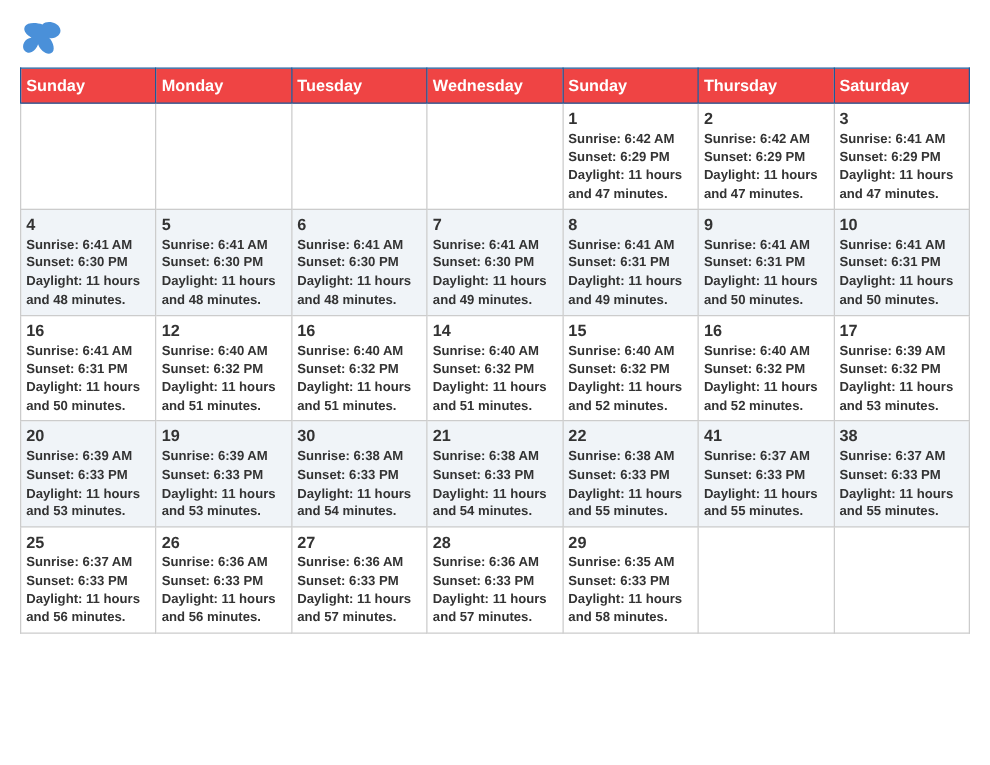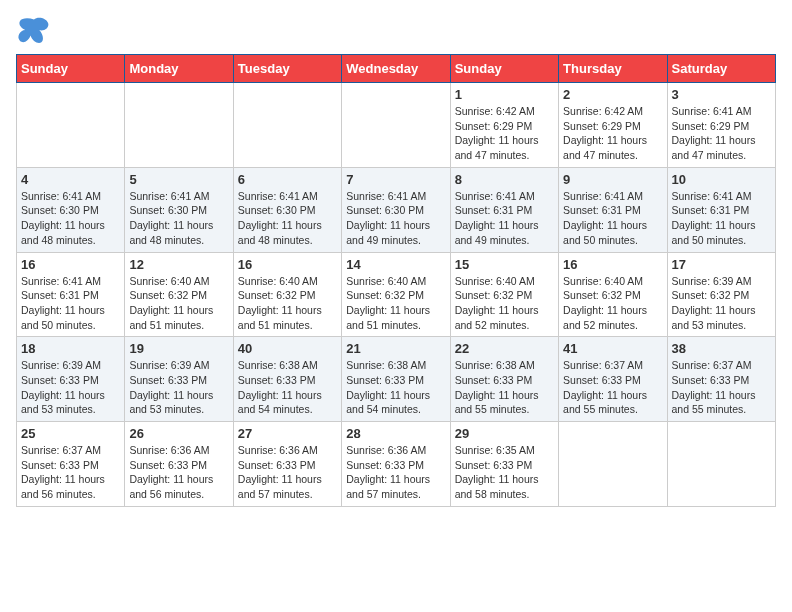--- a/index.html
+++ b/index.html
@@ -80,20 +80,21 @@
       font-size: 13px;
       font-weight: bold;
       color: #333;
       display: block;
       margin-bottom: 2px;
     }
     .day-info {
       font-size: 10.5px;
       line-height: 1.4;
       color: #333;
+      font-weight: bold;
     }
     .empty-cell {
       background: #fff !important;
     }
   </style>
 </head>
 <body>
 
 <div class="header">
   <div class="logo">
@@ -248,35 +249,35 @@
         <td>
           <span class="day-num">17</span>
           <div class="day-info">Sunrise: 6:39 AM
 Sunset: 6:32 PM
 Daylight: 11 hours
 and 53 minutes.</div>
         </td>
       </tr>
       <tr>
         <td>
-          <span class="day-num">18</span>
+          <span class="day-num">20</span>
           <div class="day-info">Sunrise: 6:39 AM
 Sunset: 6:33 PM
 Daylight: 11 hours
 and 53 minutes.</div>
         </td>
         <td>
           <span class="day-num">19</span>
           <div class="day-info">Sunrise: 6:39 AM
 Sunset: 6:33 PM
 Daylight: 11 hours
 and 53 minutes.</div>
         </td>
         <td>
-          <span class="day-num">40</span>
+          <span class="day-num">30</span>
           <div class="day-info">Sunrise: 6:38 AM
 Sunset: 6:33 PM
 Daylight: 11 hours
 and 54 minutes.</div>
         </td>
         <td>
           <span class="day-num">21</span>
           <div class="day-info">Sunrise: 6:38 AM
 Sunset: 6:33 PM
 Daylight: 11 hours

